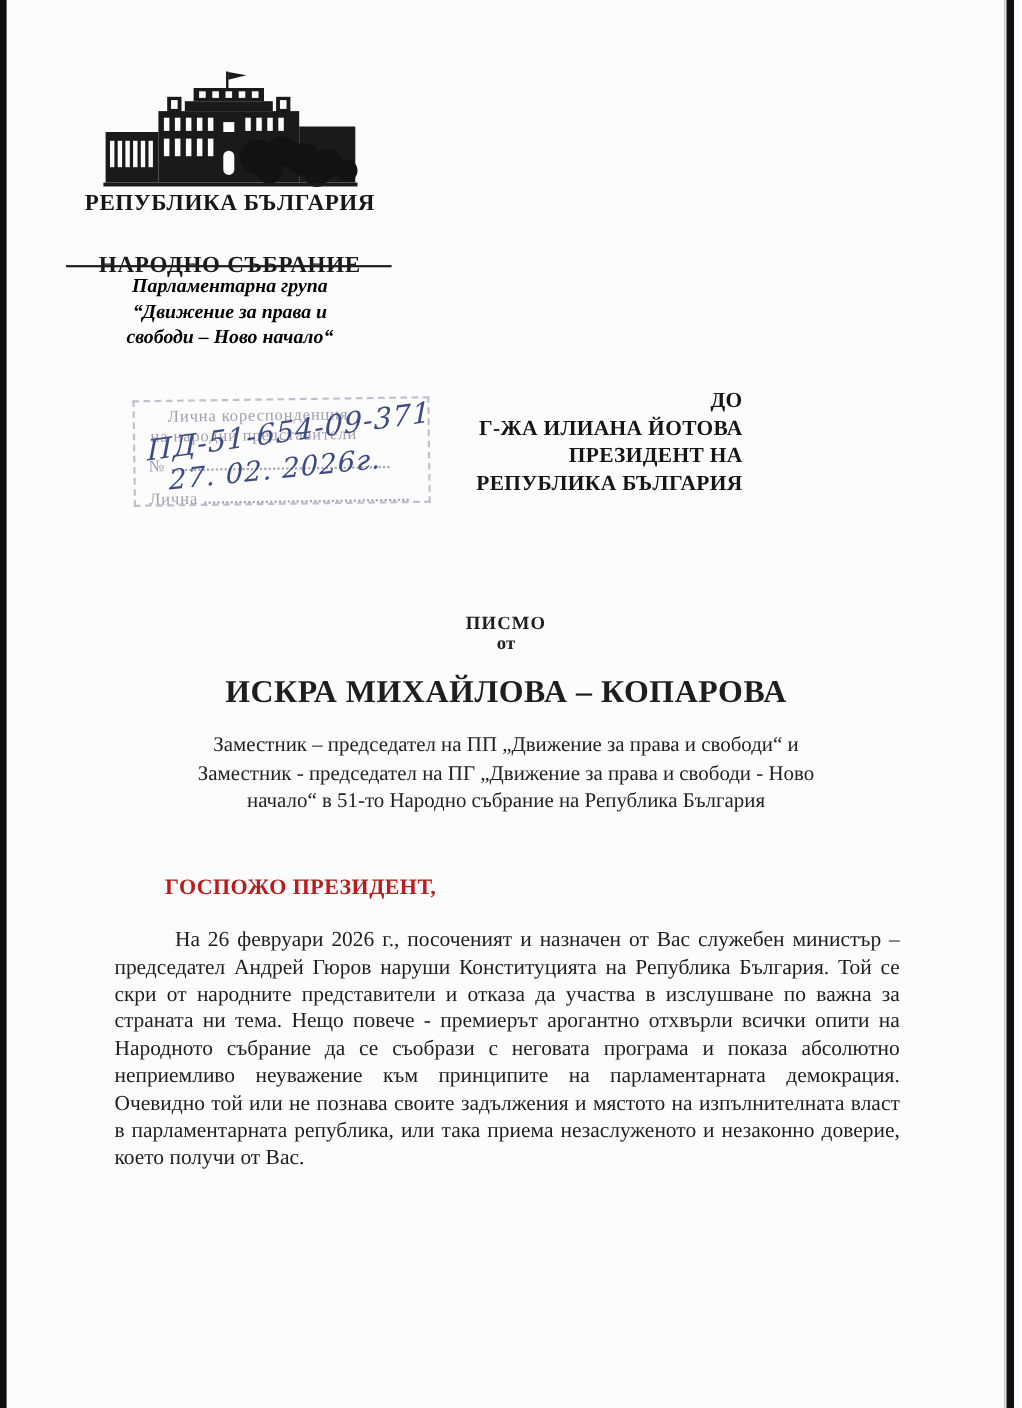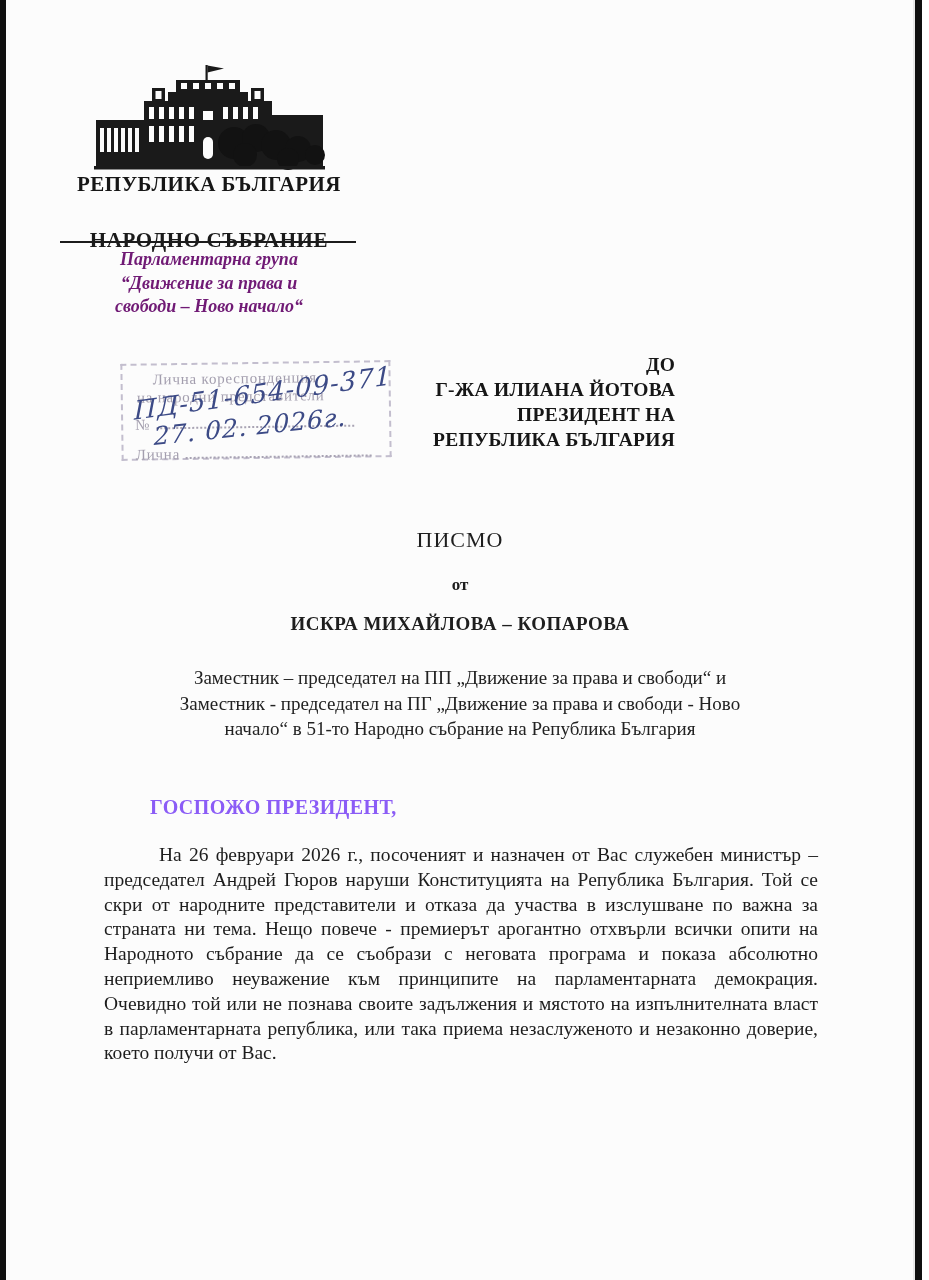--- a/index.html
+++ b/index.html
@@ -22,21 +22,21 @@
     position:absolute; left:62px; top:228px; width:294px;
     text-align:center; font-weight:bold; font-size:21px; letter-spacing:.6px; color:#1a1a1a;
   }
   .rule {
     position:absolute; left:60px; top:241px; width:296px; height:0;
     border-top:2.5px solid #1c1c1c;
   }
   .group {
     position:absolute; left:62px; top:248px; width:294px;
     text-align:center; font-weight:bold; font-style:italic;
-    font-size:18px; line-height:23.5px; white-space:pre-line; color:#701a75;
+    font-size:18px; line-height:23.5px; white-space:pre-line; color:#000000;
   }
 
   
   .stamp {
     position:absolute; left:121px; top:362px; width:270px; height:97px;
     border:2px dashed #c3bece; box-sizing:border-box;
     transform:rotate(-0.8deg); padding:5px 8px 0 12px;
     font-size:15px; line-height:18px; color:#a39eae; letter-spacing:.8px;
   }
   .stamp .s1 { margin-left:18px; }
@@ -55,29 +55,29 @@
 
   
   .recipient {
     position:absolute; left:433px; top:352px;
     font-weight:bold; font-size:19.5px; line-height:25px;
     white-space:pre-line; color:#161616; letter-spacing:.3px;text-align:right;
   }
 
   
   .center-col { position:absolute; left:103px; width:714px; text-align:center; }
-  .title   { top:527px; font-weight:normal; font-size:22px; letter-spacing:1px; }
+  .title   { top:557px; font-weight:bold; font-size:17px; letter-spacing:1px; }
   .fromlbl { top:575px; font-weight:bold; font-size:17px; }
-  .author  { top:613px; font-weight:bold; font-size:19px; letter-spacing:.5px; }
+  .author  { top:613px; font-weight:bold; font-size:29px; letter-spacing:.5px; }
   .role    { top:665px; font-size:19px; line-height:25.5px; white-space:pre-line; color:#222; }
 
   
   .salutation {
     position:absolute; left:150px; top:796px;
-    font-weight:bold; font-size:20px; letter-spacing:.4px; color:#8b5cf6;
+    font-weight:bold; font-size:20px; letter-spacing:.4px; color:#b91c1c;
   }
   .body-text {
     position:absolute; left:104px; top:843px; width:714px;
     font-size:19.5px; line-height:24.8px; text-align:justify;
     text-indent:55px; color:#1d1d1d;
   }
 </style>
 </head>
 <body>
 

